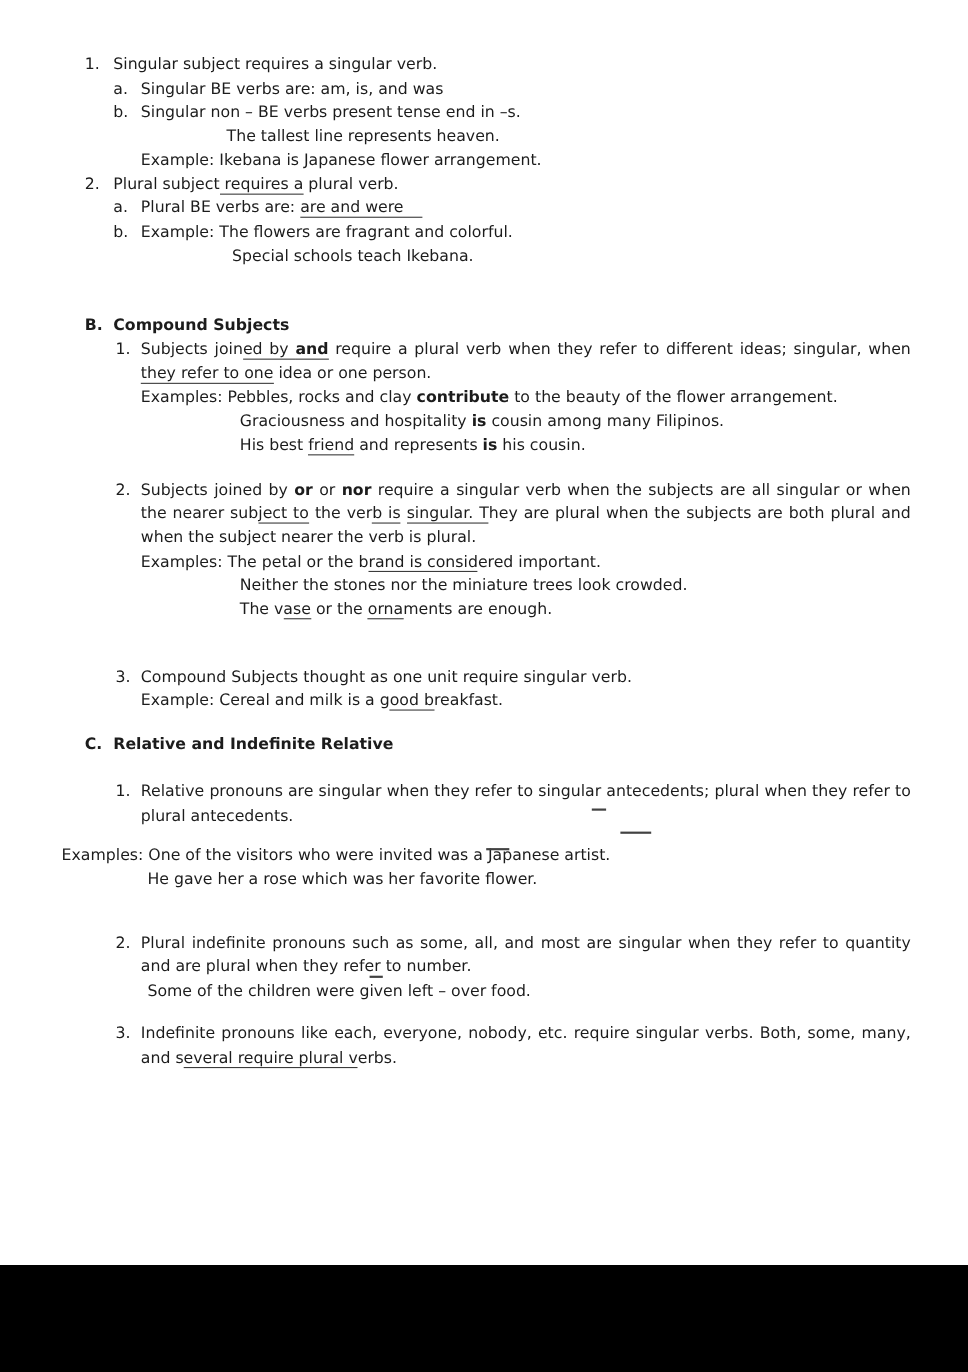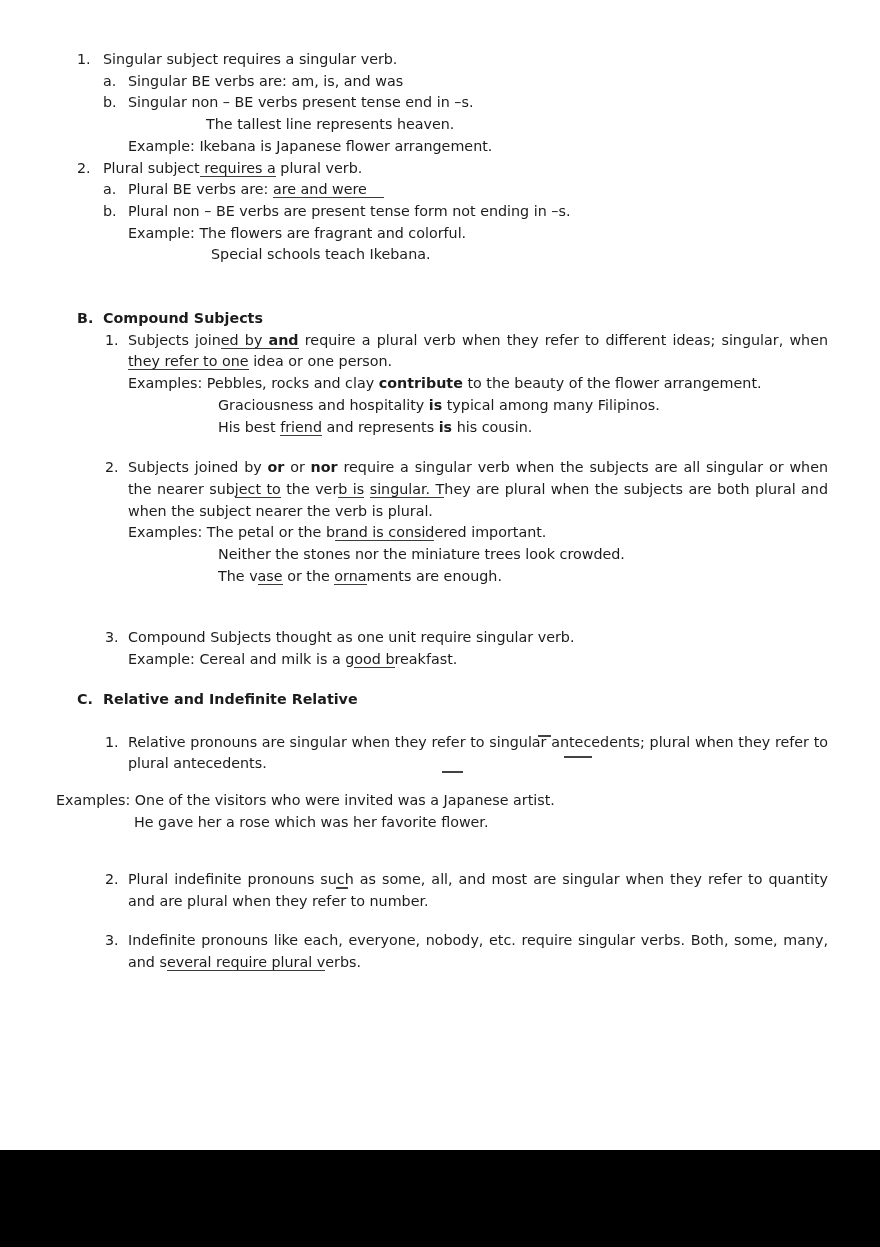--- a/index.html
+++ b/index.html
@@ -27,39 +27,40 @@
 
 <div class="page">
   <div class="doc" id="doc">
       <div class="line" style="margin-left: 77px; padding-left: 26px;"><span class="marker">1.</span><span>Singular subject requires a singular verb.</span></div>
       <div class="line" style="margin-left: 103px; padding-left: 25px;"><span class="marker">a.</span><span>Singular BE verbs are: am, is, and was</span></div>
       <div class="line" style="margin-left: 103px; padding-left: 25px;"><span class="marker">b.</span><span>Singular non – BE verbs present tense end in –s.</span></div>
       <div class="line" style="margin-left: 206px;"><span>The tallest line represents heaven.</span></div>
       <div class="line" style="margin-left: 128px;"><span>Example: Ikebana is Japanese flower arrangement.</span></div>
       <div class="line" style="margin-left: 77px; padding-left: 26px;"><span class="marker">2.</span><span>Plural subject</span><span class="u"> requires a</span><span> plural verb.</span></div>
       <div class="line" style="margin-left: 103px; padding-left: 25px;"><span class="marker">a.</span><span>Plural BE verbs are: </span><span class="u" style="padding-right: 17px;">are and were</span></div>
-      <div class="line" style="margin-left: 103px; padding-left: 25px;"><span class="marker">b.</span><span>Plural non – BE verbs are present tense form not ending in –s.</span></div>
+      <div class="line" style="margin-left: 103px; padding-left: 25px;"><span class="marker">b.</span></div>
       <div class="line" style="margin-left: 128px;"><span>Example: The flowers are fragrant and colorful.</span></div>
       <div class="line" style="margin-left: 211px;"><span>Special schools teach Ikebana.</span></div>
       <div class="line" style="margin-left: 77px; margin-top: 42px; padding-left: 26px;"><span class="marker bold">B.</span><span class="bold">Compound Subjects</span></div>
       <div class="line justify" style="margin-left: 105px; padding-left: 23px;"><span class="marker">1.</span><span>Subjects join</span><span class="u">ed by </span><span class="bold u">and</span><span> require a plural verb when they refer to different ideas; singular, when </span><span class="u">they refer to one</span><span> idea or one person.</span></div>
       <div class="line justify" style="margin-left: 128px;"><span>Examples: Pebbles, rocks and clay </span><span class="bold">contribute</span><span> to the beauty of the flower arrangement.</span></div>
-      <div class="line" style="margin-left: 218px;"><span>Graciousness and hospitality </span><span class="bold">is</span><span> typical among many Filipinos.</span></div>
+      <div class="line" style="margin-left: 218px;"><span>Graciousness and hospitality </span><span class="bold">is</span><span> cousin among many Filipinos.</span></div>
       <div class="line" style="margin-left: 218px;"><span>His best </span><span class="u">friend</span><span> and represents </span><span class="bold">is</span><span> his cousin.</span></div>
       <div class="line justify" style="margin-left: 105px; margin-top: 19px; padding-left: 23px;"><span class="marker">2.</span><span>Subjects joined by </span><span class="bold">or</span><span> or </span><span class="bold">nor</span><span> require a singular verb when the subjects are all singular or when the nearer sub</span><span class="u">ject to</span><span> the ver</span><span class="u">b is</span><span> </span><span class="u">singular. T</span><span>hey are plural when the subjects are both plural and when the subject nearer the verb is plural.</span></div>
       <div class="line" style="margin-left: 128px;"><span>Examples: The petal or the b</span><span class="u">rand is consid</span><span>ered important.</span></div>
       <div class="line" style="margin-left: 218px;"><span>Neither the stones nor the miniature trees look crowded.</span></div>
       <div class="line" style="margin-left: 218px;"><span>The v</span><span class="u">ase</span><span> or the </span><span class="u">orna</span><span>ments are enough.</span></div>
       <div class="line" style="margin-left: 105px; margin-top: 40px; padding-left: 23px;"><span class="marker">3.</span><span>Compound Subjects thought as one unit require singular verb.</span></div>
       <div class="line" style="margin-left: 128px;"><span>Example: Cereal and milk is a g</span><span class="u">ood b</span><span>reakfast.</span></div>
       <div class="line" style="margin-left: 77px; margin-top: 18px; padding-left: 26px;"><span class="marker bold">C.</span><span class="bold">Relative and Indefinite Relative</span></div>
       <div class="line justify" style="margin-left: 105px; margin-top: 21px; padding-left: 23px;"><span class="marker">1.</span><span>Relative pronouns are singular when they refer to singular antecedents; plural when they refer to plural antecedents.</span></div>
       <div class="line" style="margin-left: 56px; margin-top: 15px;"><span>Examples: One of the visitors who were invited was a Japanese artist.</span></div>
       <div class="line" style="margin-left: 134px;"><span>He gave her a rose which was her favorite flower.</span></div>
       <div class="line justify" style="margin-left: 105px; margin-top: 36px; padding-left: 23px;"><span class="marker">2.</span><span>Plural indefinite pronouns such as some, all, and most are singular when they refer to quantity and are plural when they refer to number.</span></div>
+      <div class="line" style="margin-left: 134px;"><span>Some of the children were given left – over food.</span></div>
       <div class="line justify" style="margin-left: 105px; margin-top: 17px; padding-left: 23px;"><span class="marker">3.</span><span>Indefinite pronouns like each, everyone, nobody, etc. require singular verbs. Both, some, many, and s</span><span class="u">everal require plural v</span><span>erbs.</span></div>
     </div>
   <div id="marks">
       <div class="mark" style="left: 538px; top: 735px; width: 13px;"></div>
       <div class="mark" style="left: 564px; top: 756px; width: 28px;"></div>
       <div class="mark" style="left: 442px; top: 771px; width: 21px;"></div>
       <div class="mark" style="left: 336px; top: 887px; width: 12px;"></div>
     </div>
   <div class="black-bar"></div>
 </div>

